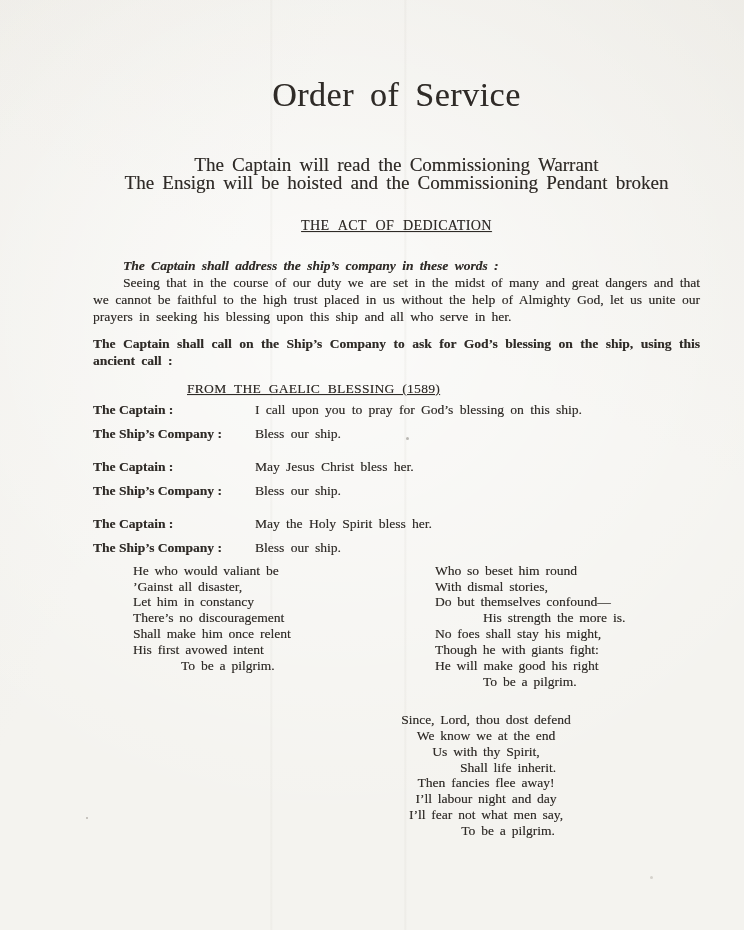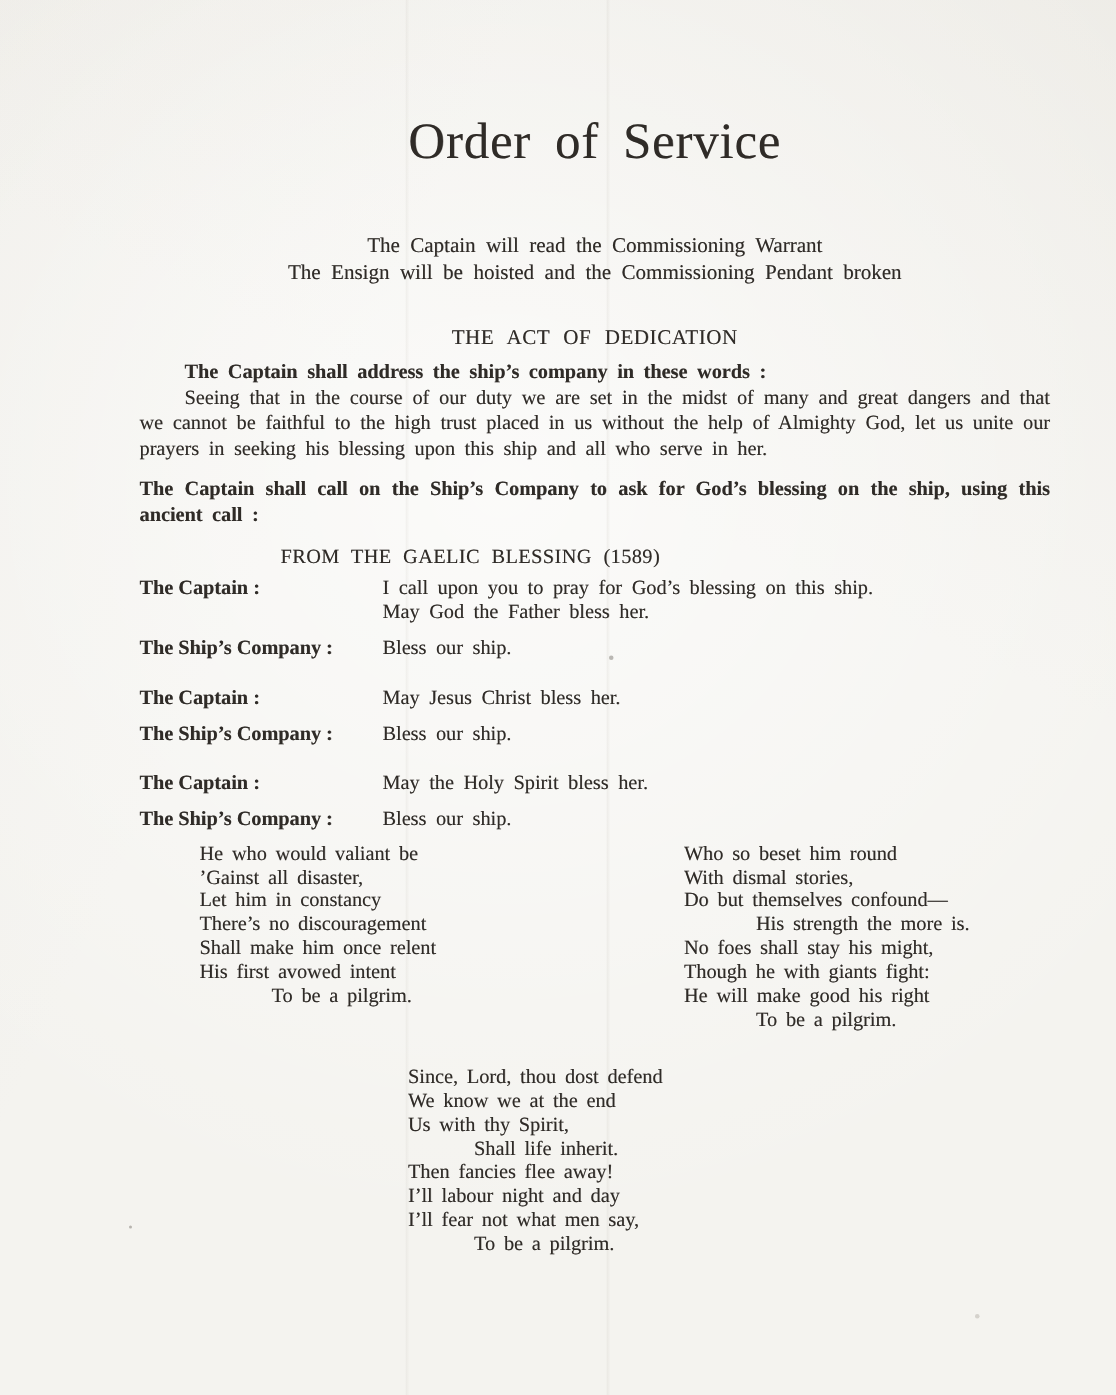--- a/index.html
+++ b/index.html
@@ -21,41 +21,41 @@
     position:absolute; inset:0;
     padding:0 44px 0 93px;
     text-shadow:0.2px 0.2px 0.35px rgba(47,43,39,0.45);
   }
   .title {
     margin-top:76px;
     font-size:34px; font-weight:400;
     text-align:center;
     word-spacing:7px; letter-spacing:0.5px;
   }
-  .preamble { margin-top:42px; text-align:center; font-size:14px; line-height:18px; word-spacing:3.5px; }
-  .caps-heading { font-weight:400; }
+  .preamble { margin-top:42px; text-align:center; font-size:19px; line-height:18px; word-spacing:3.5px; }
+  .caps-heading { font-weight:400;text-decoration:underline; }
   .act { margin-top:25px; text-align:center; font-size:14px; word-spacing:5px; letter-spacing:0.4px; line-height:17px; }
   .rubric { font-weight:700; font-size:13.5px; line-height:17px; word-spacing:3px; }
-  .rubric-address { margin-top:5px; text-indent:30px; }
+  .rubric-address { margin-top:23px; text-indent:30px;font-style:italic; }
   .body-par { font-size:13.5px; line-height:17.2px; text-align:justify; text-indent:30px; word-spacing:3px; }
   .rubric-call { margin-top:9px; text-align:justify; }
   .gaelic { margin-top:11px; margin-left:94px; font-size:13.5px; word-spacing:4px; letter-spacing:0.3px; line-height:17px; }
   .dialogue { margin-top:5px; font-size:13.5px; }
   .dlg-row { display:flex; line-height:16px; }
   .dlg-row .spk { width:162px; flex:none; font-weight:700; }
   .dlg-row .utt { word-spacing:3px; }
   .m-sm { margin-top:8px; }
   .m-lg { margin-top:17px; }
   .hymn-rubric { margin-top:9px; }
   .verses { margin-top:7px; display:flex; font-size:13.5px; }
   .verse p { line-height:15.9px; word-spacing:2.5px; }
   .v1 { margin-left:40px; width:263px; }
-  .v2 { margin-left:60px; }
+  .v2 { margin-left:39px; }
   .verse .ind { padding-left:48px; }
-  .v3 { margin-top:22px; margin-left:179px; font-size:13.5px; }
+  .v3 { margin-top:22px; margin-left:179px; font-size:13.5px;text-align:center; }
   .v3 .ind { padding-left:44px; }
   .speck { position:absolute; border-radius:50%; background:rgba(70,62,54,0.35); }
   .speck.s1 { left:406px; top:437px; width:3px; height:3px; }
   .speck.s2 { left:86px; top:817px; width:2px; height:2px; }
   .speck.s3 { left:650px; top:876px; width:3px; height:3px; background:rgba(120,110,98,0.25); }
 </style>
 </head>
 <body>
 
 <div class="page">
@@ -76,21 +76,20 @@
   <p class="rubric rubric-call">The Captain shall call on the Ship’s Company to ask for God’s blessing on the ship, using this ancient call :</p>
 
   <h3 class="caps-heading gaelic">FROM THE GAELIC BLESSING (1589)</h3>
 
   <div class="dialogue">
 
     <div class="dlg-row">
       <div class="spk">The Captain :</div>
       <div class="utt">
         <div>I call upon you to pray for God’s blessing on this ship.</div>
-        <div>May God the Father bless her.</div>
       </div>
     </div>
 
     <div class="dlg-row m-sm">
       <div class="spk">The Ship’s Company :</div>
       <div class="utt">Bless our ship.</div>
     </div>
 
     <div class="dlg-row m-lg">
       <div class="spk">The Captain :</div>

